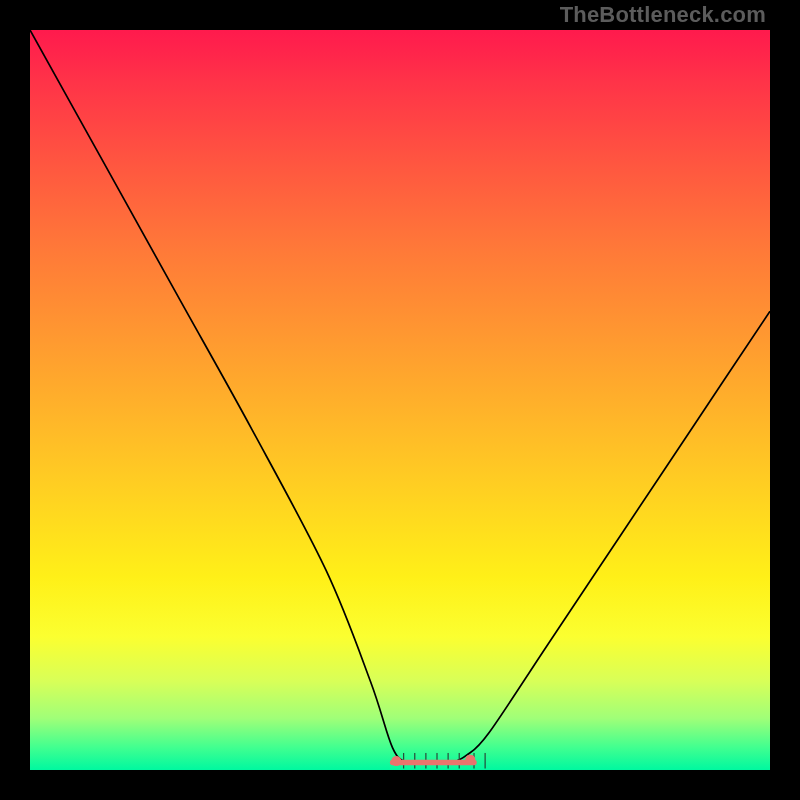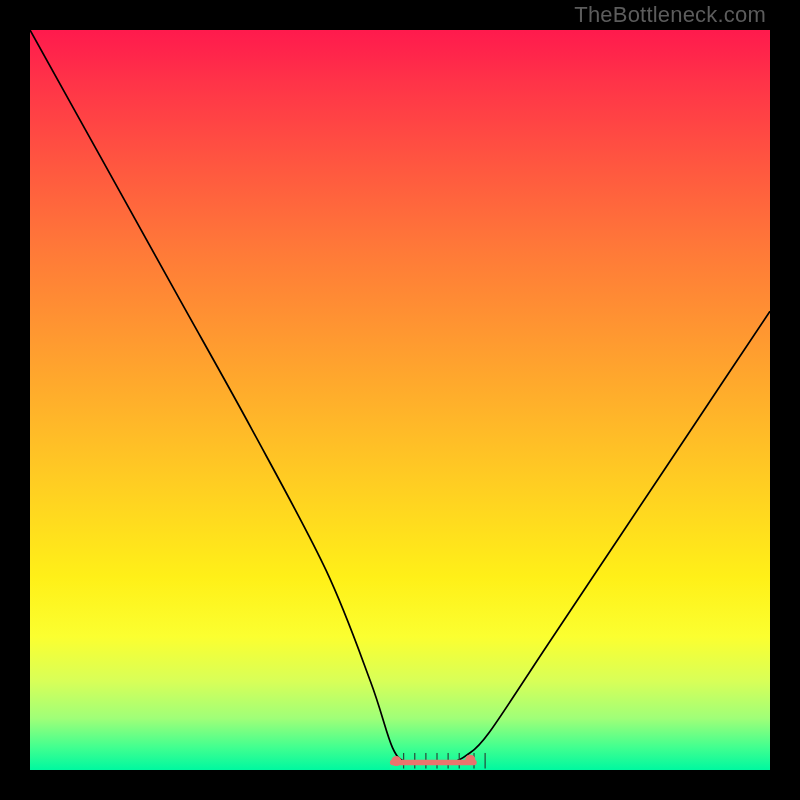--- a/index.html
+++ b/index.html
@@ -38,21 +38,21 @@
       #a0ff78 93%,
       #40ff90 97%,
       #00f8a0 100%);
   }
   .watermark {
     position: absolute;
     top: 2px;
     right: 34px;
     font-family: Arial, Helvetica, sans-serif;
     font-size: 22px;
-    font-weight: 400;
+    font-weight: 700;
     color: #5c5c5c;
     letter-spacing: 0.2px;
   }
   svg.plot {
     position: absolute;
     left: 0;
     top: 0;
     width: 740px;
     height: 740px;
   }

